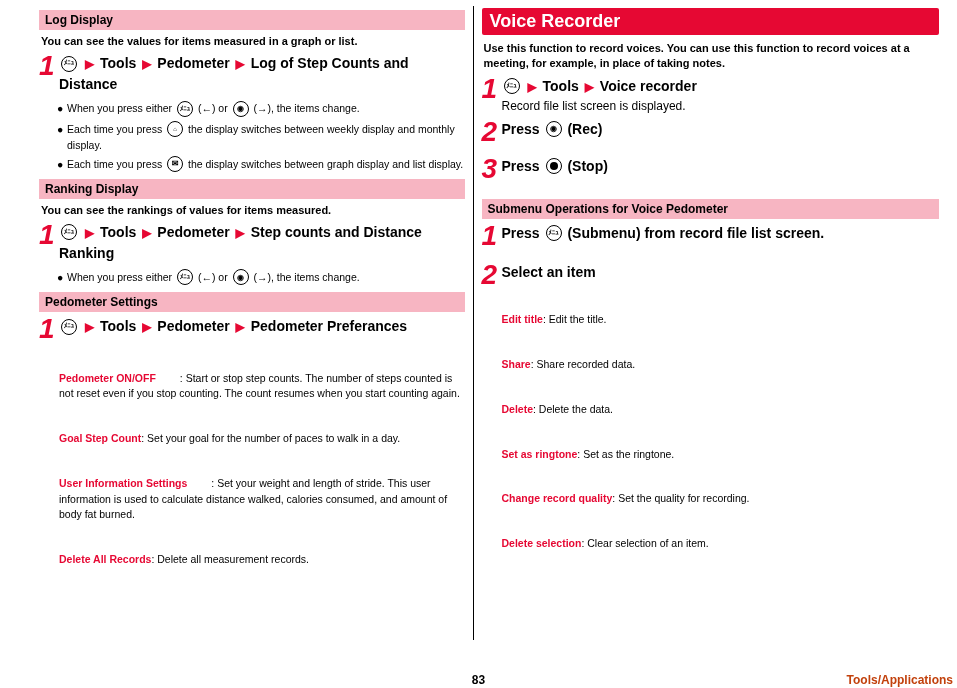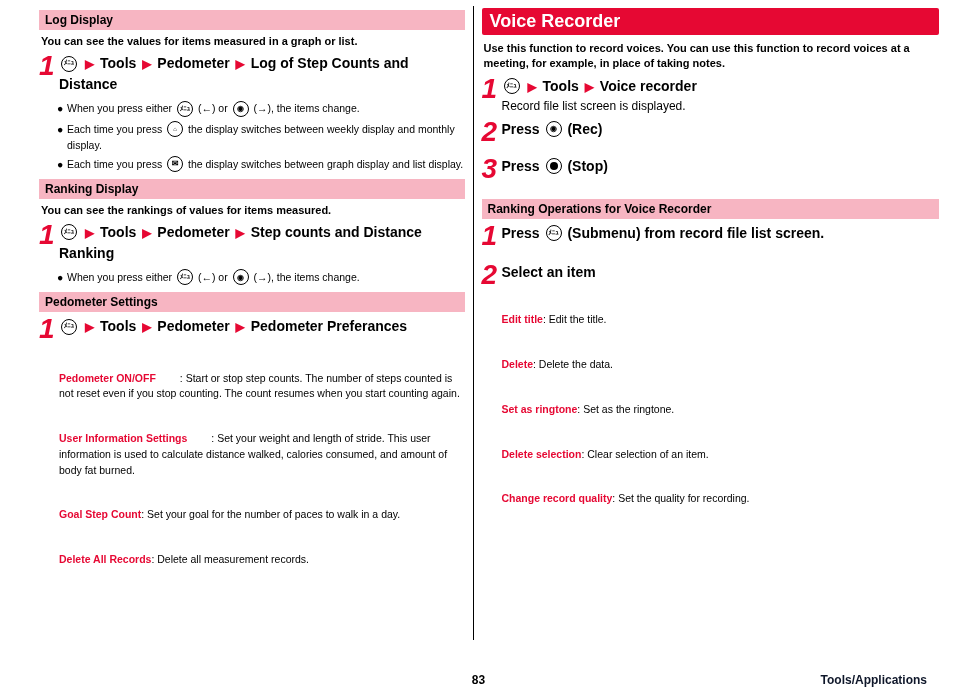--- a/index.html
+++ b/index.html
@@ -120,21 +120,21 @@
     position: absolute;
     bottom: 8px;
     left: 0; right: 0;
     display: flex;
     justify-content: center;
     align-items: center;
     font-size: 12px;
     font-weight: bold;
   }
   .footer .pg { position:absolute; left:50%; transform:translateX(-50%);}
-  .footer .chap { position:absolute; right:30px; color:#0f172a; }
+  .footer .chap { position:absolute; right:4px; color:#c2410c; }
 </style>
 </head>
 <body>
 
 <div class="page">
 
   <div class="col left">
 
     <div class="subhead">Log Display</div>
     <div class="leadtext">You can see the values for items measured in a graph or list.</div>
@@ -222,24 +222,24 @@
         <span class="tri">▶</span>
         <span>Pedometer Preferances</span>
       </div>
     </div>
 
     <div class="defs">
       <div class="row">
         <span class="term">Pedometer ON/OFF</span><span class="indent" style="display:inline">: Start or stop step counts. The number of steps counted is not reset even if you stop counting. The count resumes when you start counting again.</span>
       </div>
       <div class="row">
+        <span class="term">Goal Step Count</span><span style="display:inline">: Set your goal for the number of paces to walk in a day.</span>
+      </div>
+      <div class="row">
         <span class="term">User Information Settings</span><span class="indent" style="display:inline">: Set your weight and length of stride. This user information is used to calculate distance walked, calories consumed, and amount of body fat burned.</span>
-      </div>
-      <div class="row">
-        <span class="term">Goal Step Count</span><span style="display:inline">: Set your goal for the number of paces to walk in a day.</span>
       </div>
       <div class="row">
         <span class="term">Delete All Records</span><span style="display:inline">: Delete all measurement records.</span>
       </div>
     </div>
 
   </div>
 
   <div class="col">
 
@@ -271,41 +271,42 @@
 
     <div class="step" style="margin-top:12px;">
       <div class="stepnum">3</div>
       <div class="steptext">
         <span>Press </span>
         <span class="icon filled"></span>
         <span> (Stop)</span>
       </div>
     </div>
 
-    <div class="subhead" style="margin-top:18px;">Ranking Operations for Voice Recorder</div>
+    <div class="subhead" style="margin-top:18px;">Submenu Operations for Voice Pedometer</div>
 
     <div class="step">
       <div class="stepnum">1</div>
       <div class="steptext">
         <span>Press </span>
         <span class="icon" style="font-size:7px;">ﾒﾆｭ</span>
         <span> (Submenu) from record file list screen.</span>
       </div>
     </div>
 
     <div class="step" style="margin-top:14px;">
       <div class="stepnum">2</div>
       <div>
         <div class="steptext">Select an item</div>
         <div class="defs" style="margin-left:0; margin-top:4px;">
           <div class="row"><span class="term">Edit title</span><span>: Edit the title.</span></div>
+          <div class="row"><span class="term">Share</span><span>: Share recorded data.</span></div>
           <div class="row"><span class="term">Delete</span><span>: Delete the data.</span></div>
           <div class="row"><span class="term">Set as ringtone</span><span>: Set as the ringtone.</span></div>
+          <div class="row"><span class="term">Change record quality</span><span>: Set the quality for recording.</span></div>
           <div class="row"><span class="term">Delete selection</span><span>: Clear selection of an item.</span></div>
-          <div class="row"><span class="term">Change record quality</span><span>: Set the quality for recording.</span></div>
         </div>
       </div>
     </div>
 
   </div>
 </div>
 
 <div class="footer">
   <span class="pg">83</span>
   <span class="chap">Tools/Applications</span>

